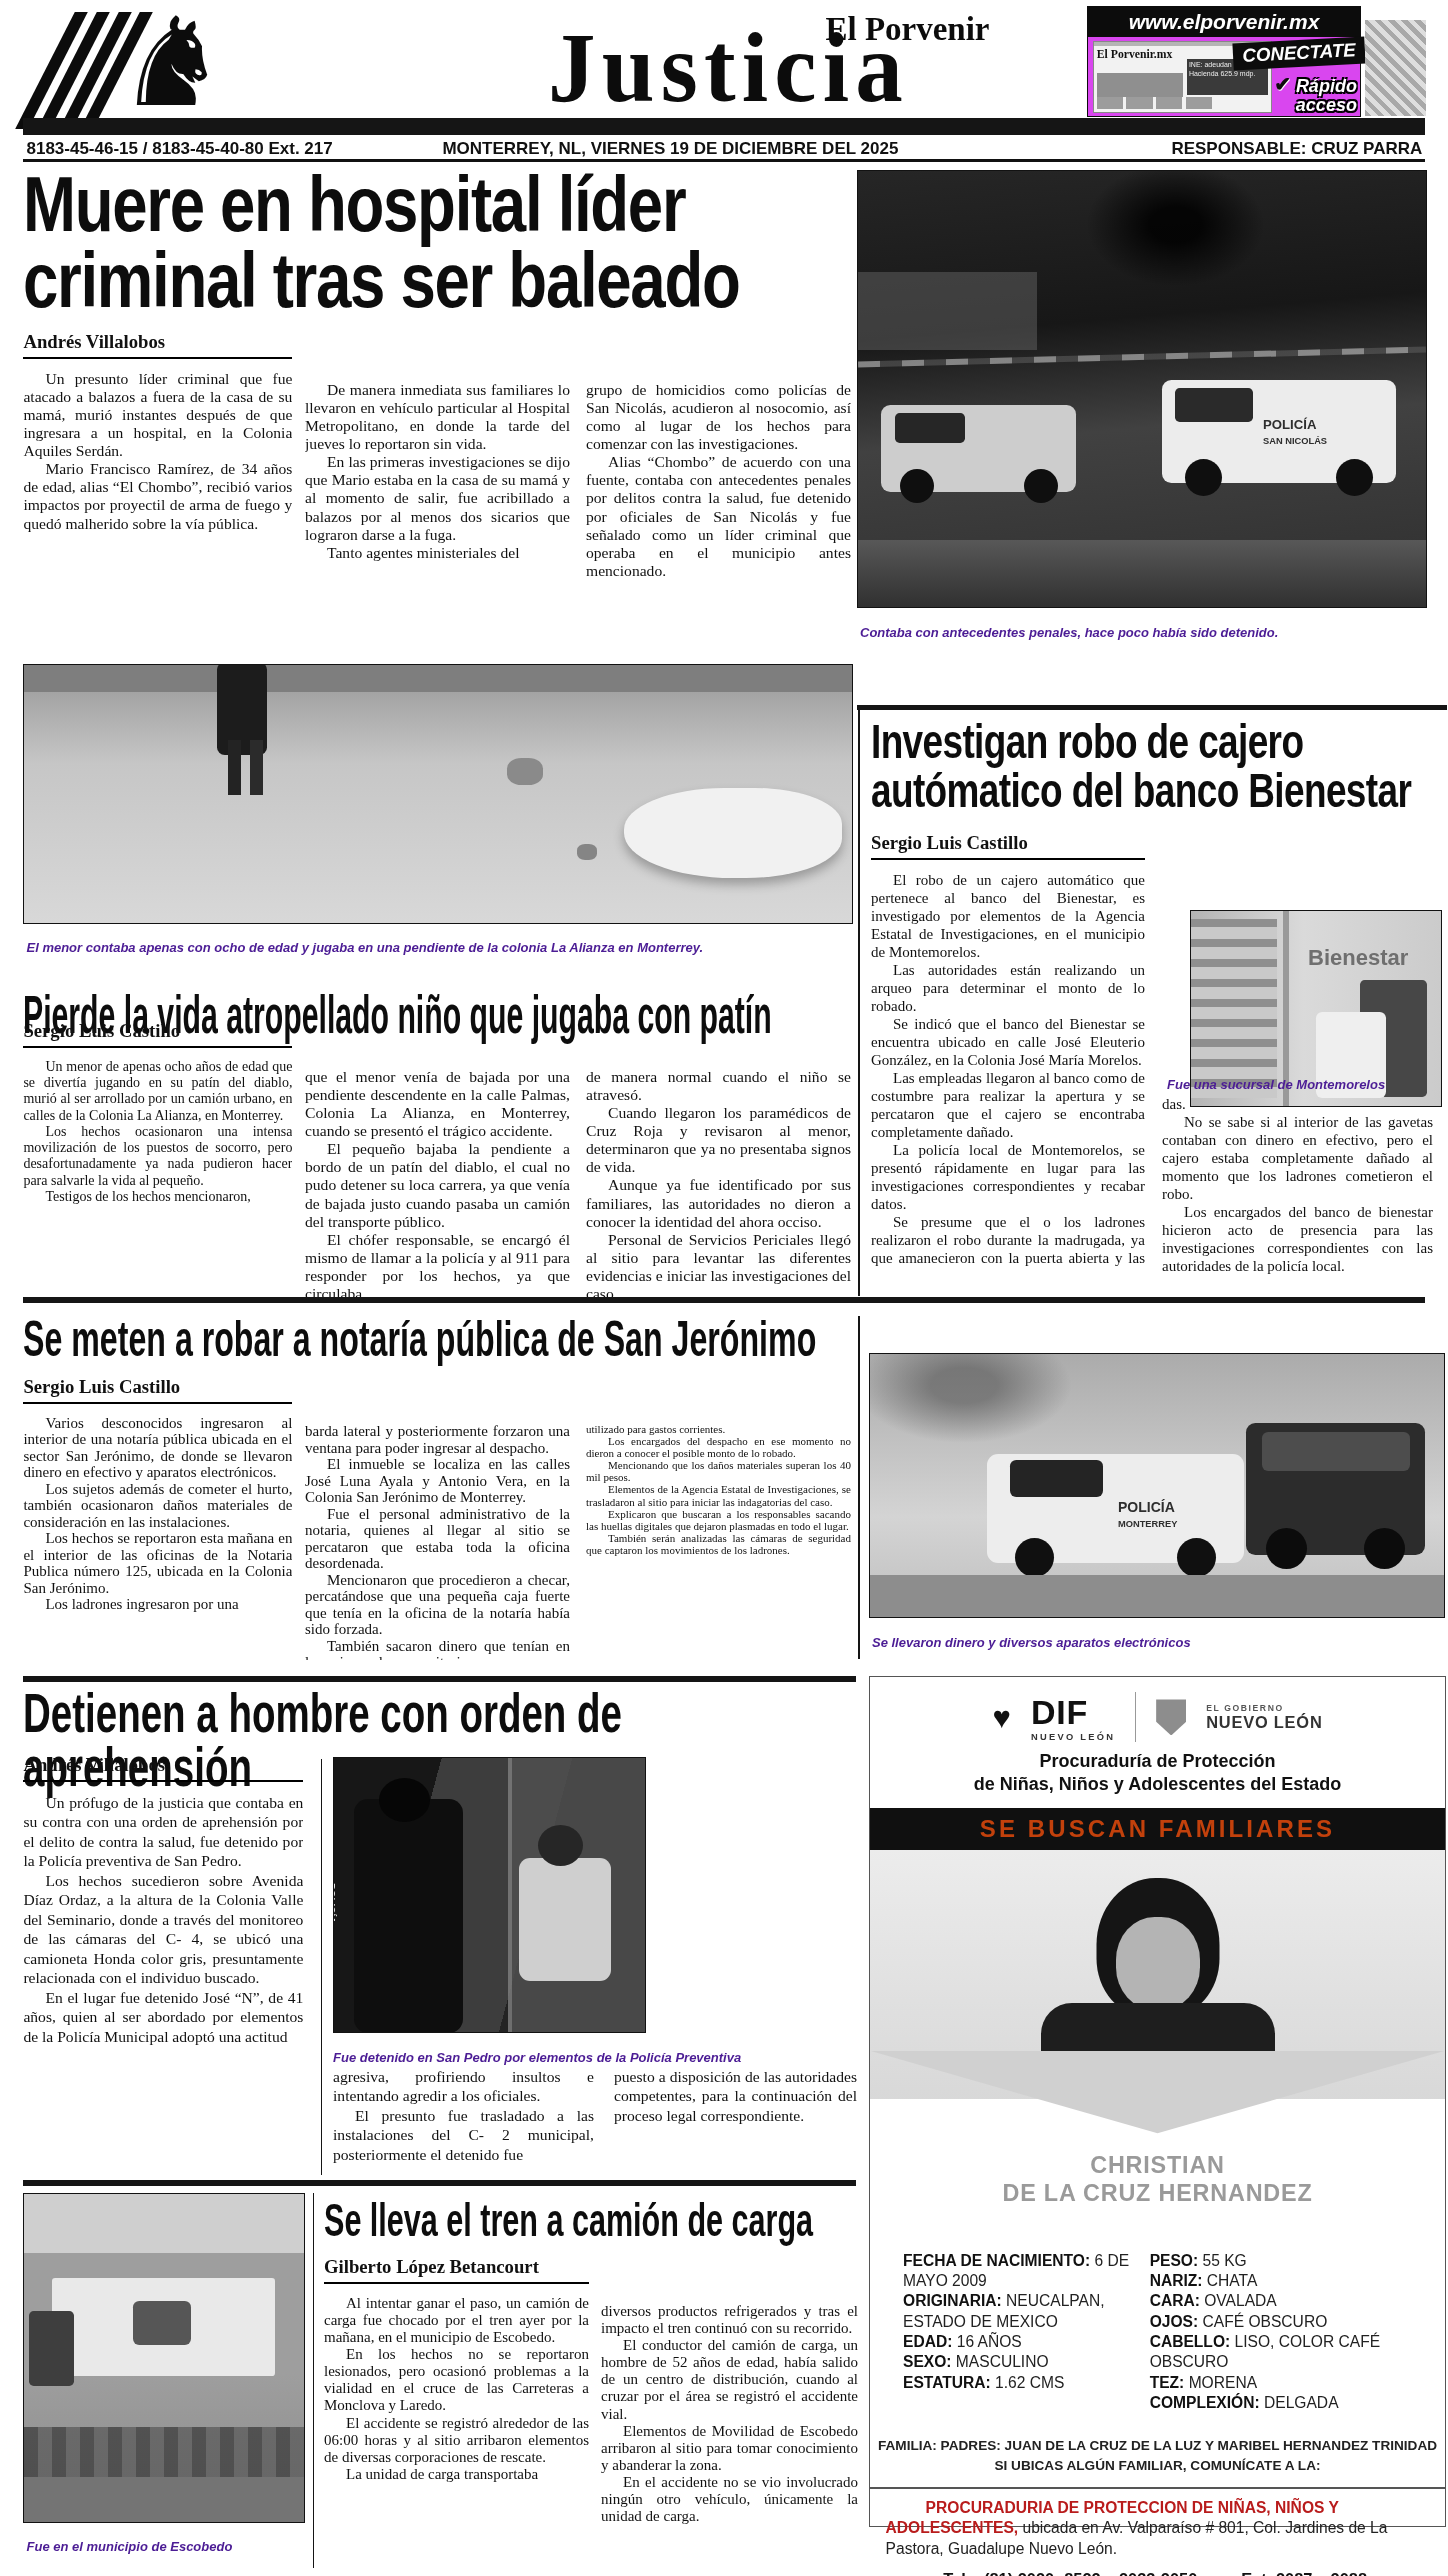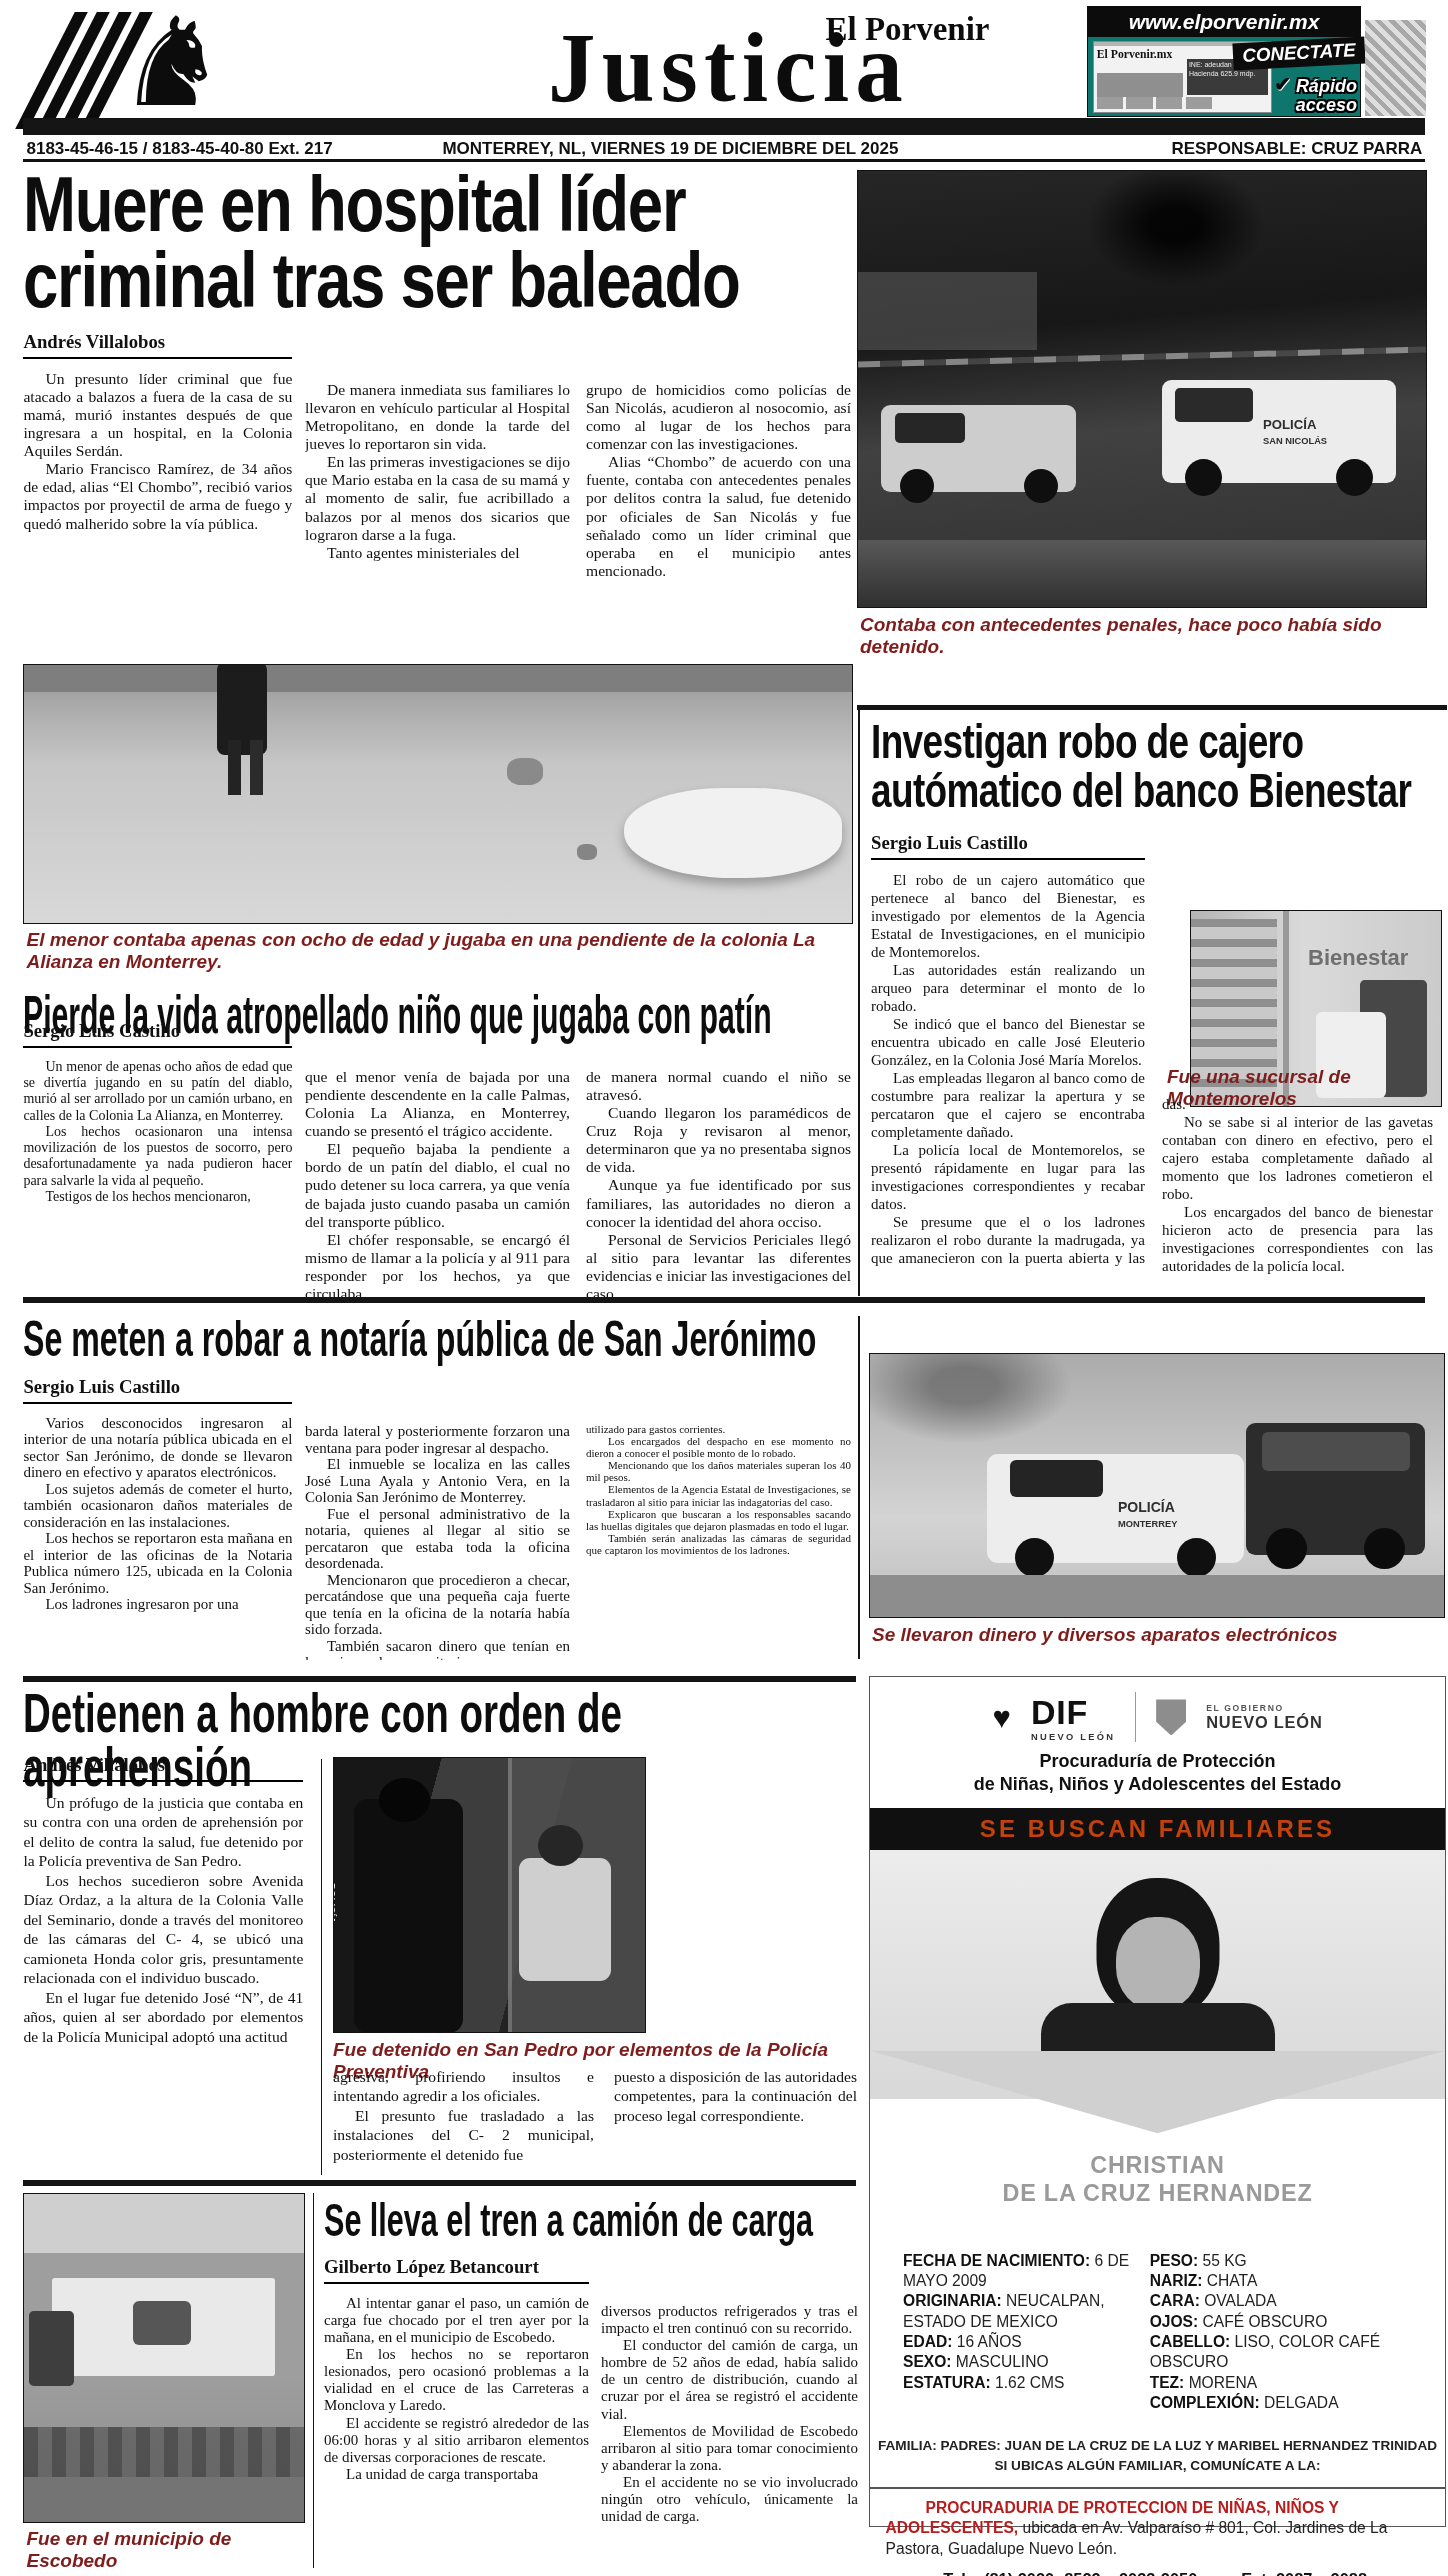--- a/index.html
+++ b/index.html
@@ -10,21 +10,21 @@
   .rule { position:absolute; background:#151515; }
   .vrule { position:absolute; background:#151515; width:1.6px; }
 
   
   .stripe { position:absolute; top:0; width:12.5px; height:117px; background:#0c0c0c; transform:skewX(-27deg); }
   .horse { position:absolute; font-family:"DejaVu Sans", sans-serif; font-size:123px; line-height:1;
            color:#0c0c0c; transform:scaleX(-1); }
   .brand { font-weight:900; font-size:33px; letter-spacing:0; text-align:center; color:#0c0c0c; }
   .section-title { font-weight:900; font-size:95px; line-height:1; text-align:center; letter-spacing:6.2px;
            color:#0c0c0c; transform:scaleY(1.04); transform-origin:top; }
-  .webbox { position:absolute; width:274px; height:111px; border:1.6px solid #0c0c0c; background:#0f766e; }
+  .webbox { position:absolute; width:274px; height:111px; border:1.6px solid #0c0c0c; background:#d946ef; }
   .webbox-top { height:30px; background:#0c0c0c; color:#fff; display:flex; align-items:center; justify-content:center;
            font-family:"Liberation Sans", sans-serif; font-style:italic; font-weight:bold; font-size:21px; }
   .mini-shot { position:absolute; left:4.7px; top:34px; width:179px; height:72px; background:#f2f2f2;
            border:0.8px solid #888; overflow:hidden; }
   .mini-brand { font-weight:900; font-size:11.7px; font-family:"Liberation Serif",serif; padding:1.6px 3.1px; }
   .mini-panel { position:absolute; right:3.1px; top:17px; width:81px; height:36px; background:#3a3a3a; color:#eee;
            font-family:"Liberation Sans",sans-serif; font-size:7px; line-height:1.15; padding:2.3px; }
   .mini-thumbs { position:absolute; left:3.1px; bottom:3.1px; display:flex; gap:3.1px; }
   .mini-thumbs div { width:26.5px; height:12.5px; background:#9c9c9c; }
   .conectate { position:absolute; right:-4.7px; top:33px; background:#0c0c0c; color:#fff; font-family:"Liberation Sans",sans-serif;
@@ -38,21 +38,21 @@
   .infobar { position:absolute; font-family:"Liberation Sans",sans-serif; font-weight:bold; font-size:17px; }
 
   
   .hl { font-family:"Liberation Sans",sans-serif; font-weight:bold; color:#0d0d0d; letter-spacing:-1.6px;
         line-height:0.98; white-space:pre-line; transform-origin:0 0; }
   .byline { font-weight:bold; font-size:18.7px; border-bottom:2.3px solid #000; padding-bottom:3.9px; margin-bottom:11px; }
   .body-col { text-align:justify; overflow:hidden; }
   .body-col p { margin:0; text-indent:22px; }
   .body-col.cont p:first-child { text-indent:0; }
   .caption { position:absolute; font-family:"Liberation Sans",sans-serif; font-weight:bold; font-style:italic;
-        font-size:19px; color:#7f1d1d; }
+        font-size:13px; color:#4c1d95;margin-top:11px; }
   .photo { position:absolute; border:1.6px solid #121212; overflow:hidden; background:#c4c4c4;padding-left:40px; }
   .ph { position:absolute; }
 
   
   .ad { position:absolute; left:869px; top:1676px; width:577px; height:851px; border:1.6px solid #555; background:#fff;
         font-family:"Liberation Sans",sans-serif; }
   .ad-logos { height:73px; display:flex; align-items:center; justify-content:center; gap:20px; padding-top:7.8px; }
   .dif-heart { font-size:31px; color:#111; line-height:1; }
   .dif-txt { font-weight:900; font-size:34px; letter-spacing:0.8px; color:#111; }
   .dif-sub { font-size:9.3px; letter-spacing:2.3px; font-weight:bold; color:#333; text-align:center; }

